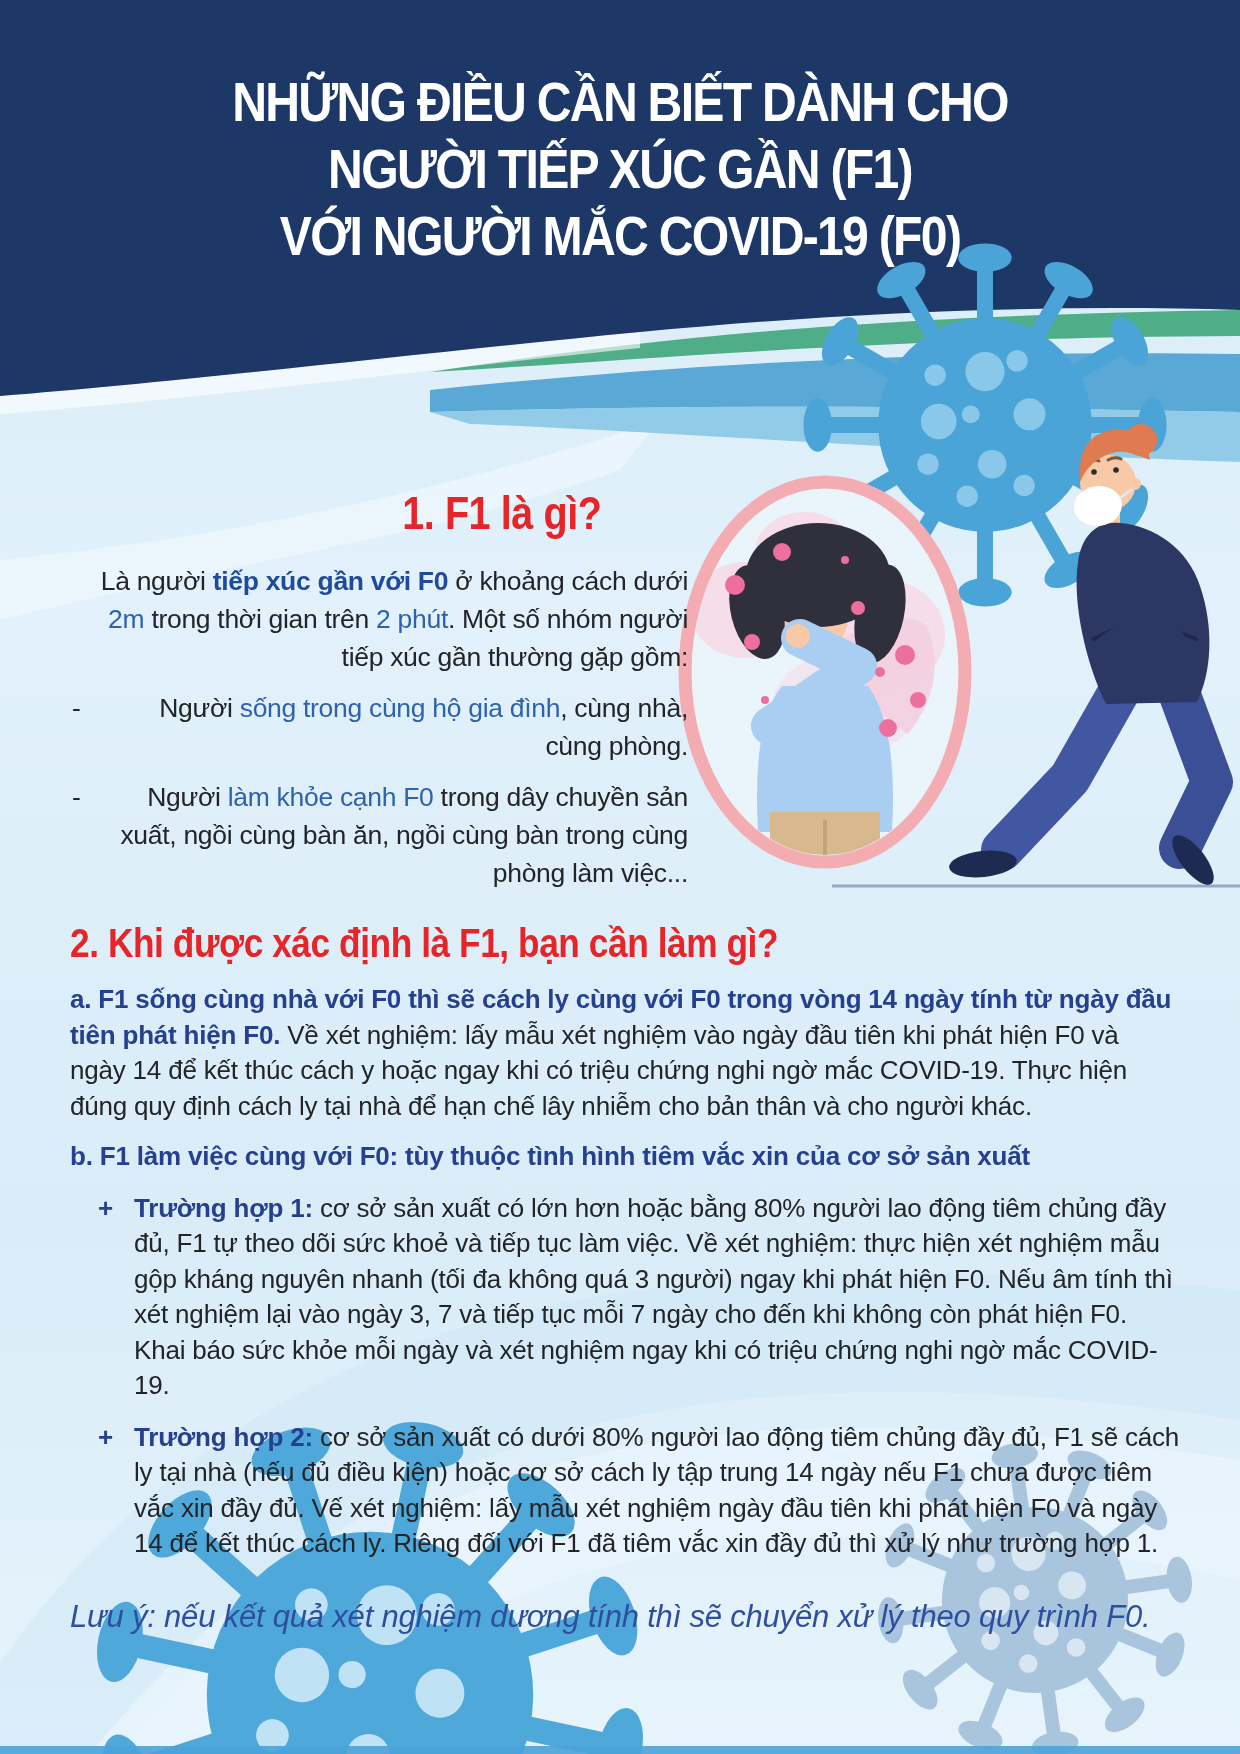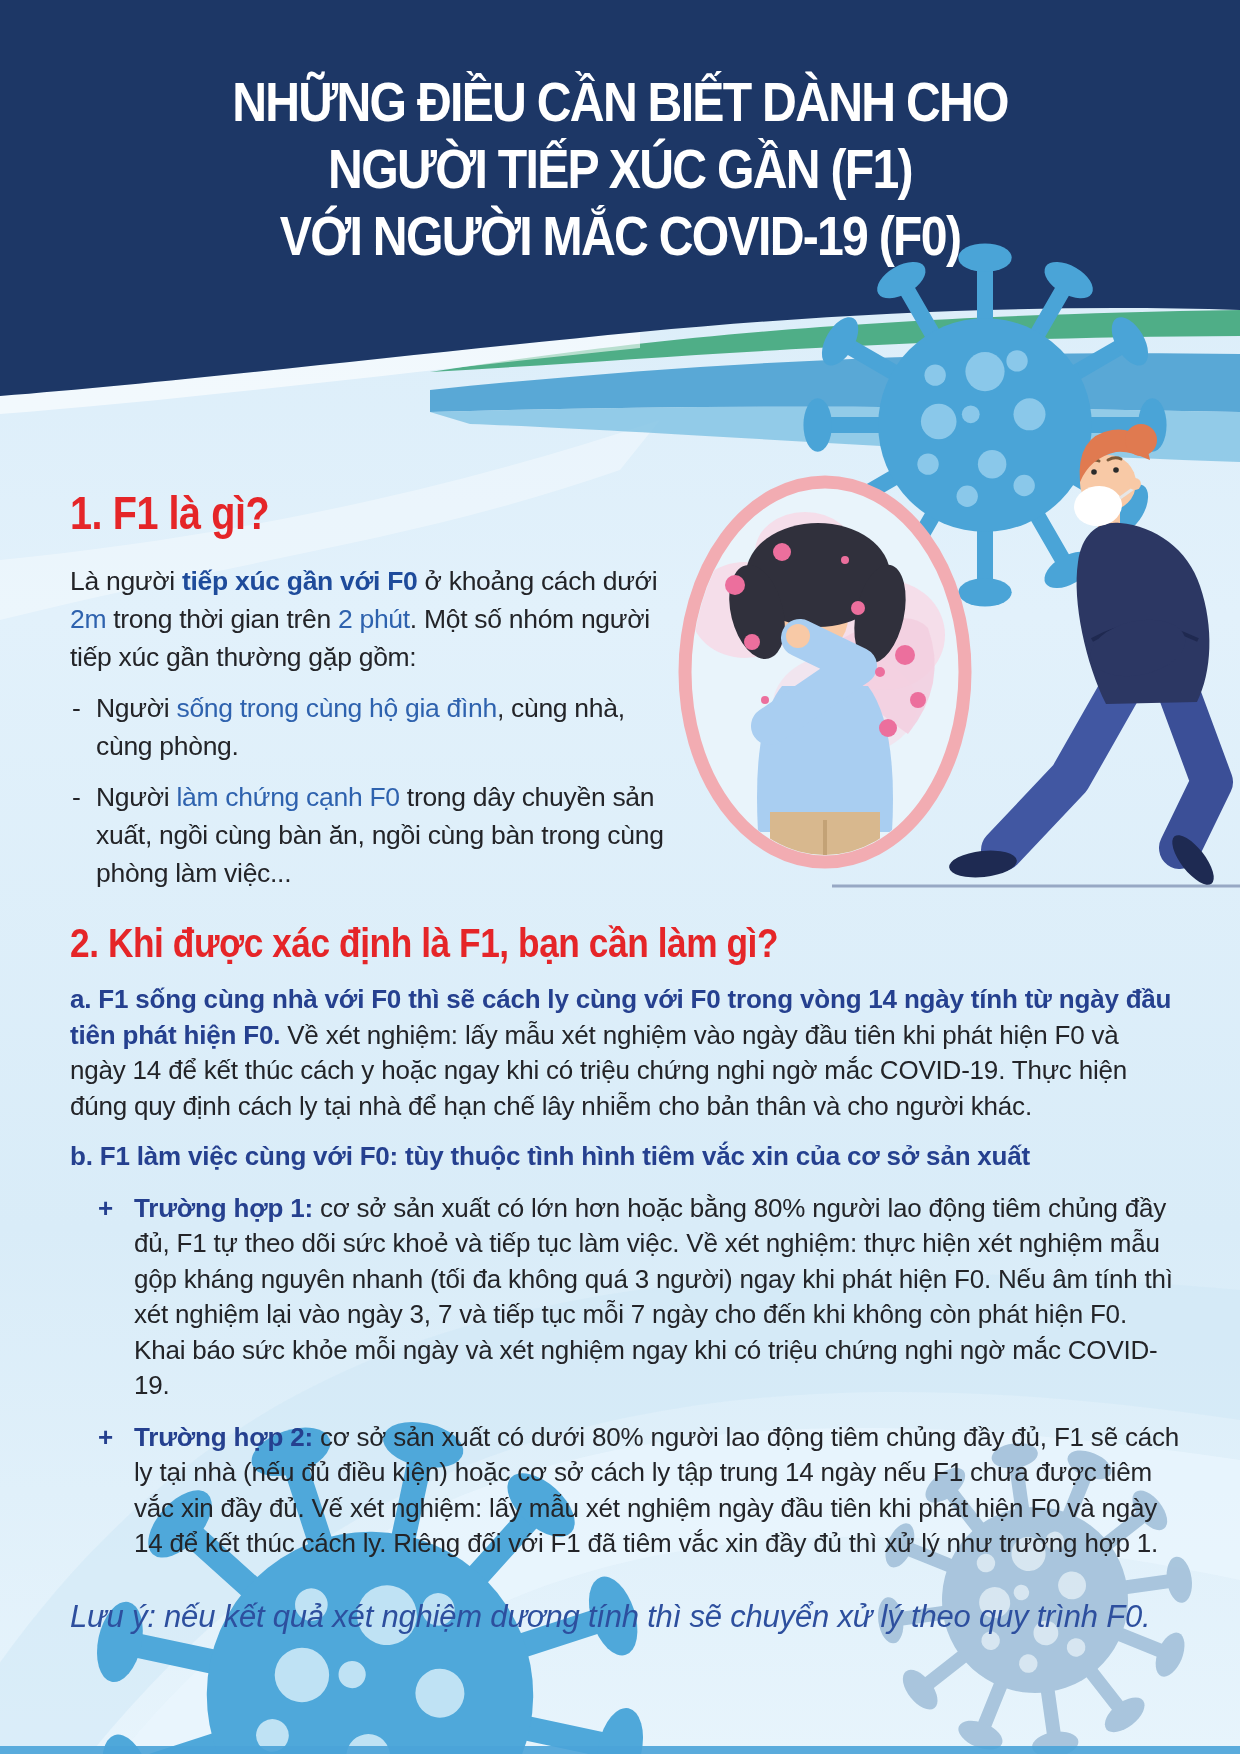--- a/index.html
+++ b/index.html
@@ -22,21 +22,21 @@
   .h-red {
     color:#e52528; font-weight:700; margin:0;
     transform:scaleX(0.86); transform-origin:0 50%; white-space:nowrap; letter-spacing:-0.5px;
   }
   .dark   { color:#232428; }
   .blue   { color:#2e62ae;margin-top:44px; }
   .bblue  { color:#1e4b9b; font-weight:700; }
   .lead   { color:#25408f; font-weight:700; }
 
   
-  .s1 { position:absolute; left:70px; top:486px; width:618px; }
+  .s1 { position:absolute; left:70px; top:486px; width:618px;text-align:right; }
   .s1 .h { font-size:46px; }
   .s1 p.intro { margin:22px 0 0 0; font-size:26.5px; line-height:38px; letter-spacing:-0.3px; }
   .bullet { position:relative; margin:13px 0 0 0; padding-left:26px; font-size:26.5px; line-height:38px; letter-spacing:-0.3px; }
   .bullet .dash { position:absolute; left:2px; color:#232428; }
 
   
   .s2 { position:absolute; left:70px; top:920px; width:1110px; }
   .s2 .h { font-size:41px; }
   .para { margin:15px 0 0 0; font-size:26px; line-height:35.5px; letter-spacing:-0.2px; }
   .case { position:relative; margin:16px 0 0 0; padding-left:64px; font-size:26px; line-height:35.5px; letter-spacing:-0.2px; }
@@ -226,21 +226,21 @@
     <h1 class="h-red h">1. F1 là gì?</h1>
     <p class="intro dark">
       <span>Là người </span><span class="bblue">tiếp xúc gần với F0</span><span> ở khoảng cách dưới </span><span class="blue">2m</span><span> trong thời gian trên </span><span class="blue">2 phút</span><span>. Một số nhóm người tiếp xúc gần thường gặp gồm:</span>
     </p>
     <div class="bullet dark">
       <span class="dash">-</span>
       <span>Người </span><span class="blue">sống trong cùng hộ gia đình</span><span>, cùng nhà, cùng phòng.</span>
     </div>
     <div class="bullet dark">
       <span class="dash">-</span>
-      <span>Người </span><span class="blue">làm chứng cạnh F0</span><span> trong dây chuyền sản xuất, ngồi cùng bàn ăn, ngồi cùng bàn trong cùng phòng làm việc...</span>
+      <span>Người </span><span class="blue">làm khỏe cạnh F0</span><span> trong dây chuyền sản xuất, ngồi cùng bàn ăn, ngồi cùng bàn trong cùng phòng làm việc...</span>
     </div>
   </section>
 
   <section class="s2">
     <h2 class="h-red h">2. Khi được xác định là F1, bạn cần làm gì?</h2>
 
     <p class="para dark">
       <span class="lead">a.</span><span class="lead"> F1 sống cùng nhà với F0 thì sẽ cách ly cùng với F0 trong vòng 14 ngày tính từ ngày đầu tiên phát hiện F0.</span><span> Về xét nghiệm: lấy mẫu xét nghiệm vào ngày đầu tiên khi phát hiện F0 và ngày 14 để kết thúc cách y hoặc ngay khi có triệu chứng nghi ngờ mắc COVID-19. Thực hiện đúng quy định cách ly tại nhà để hạn chế lây nhiễm cho bản thân và cho người khác.</span>
     </p>
 

